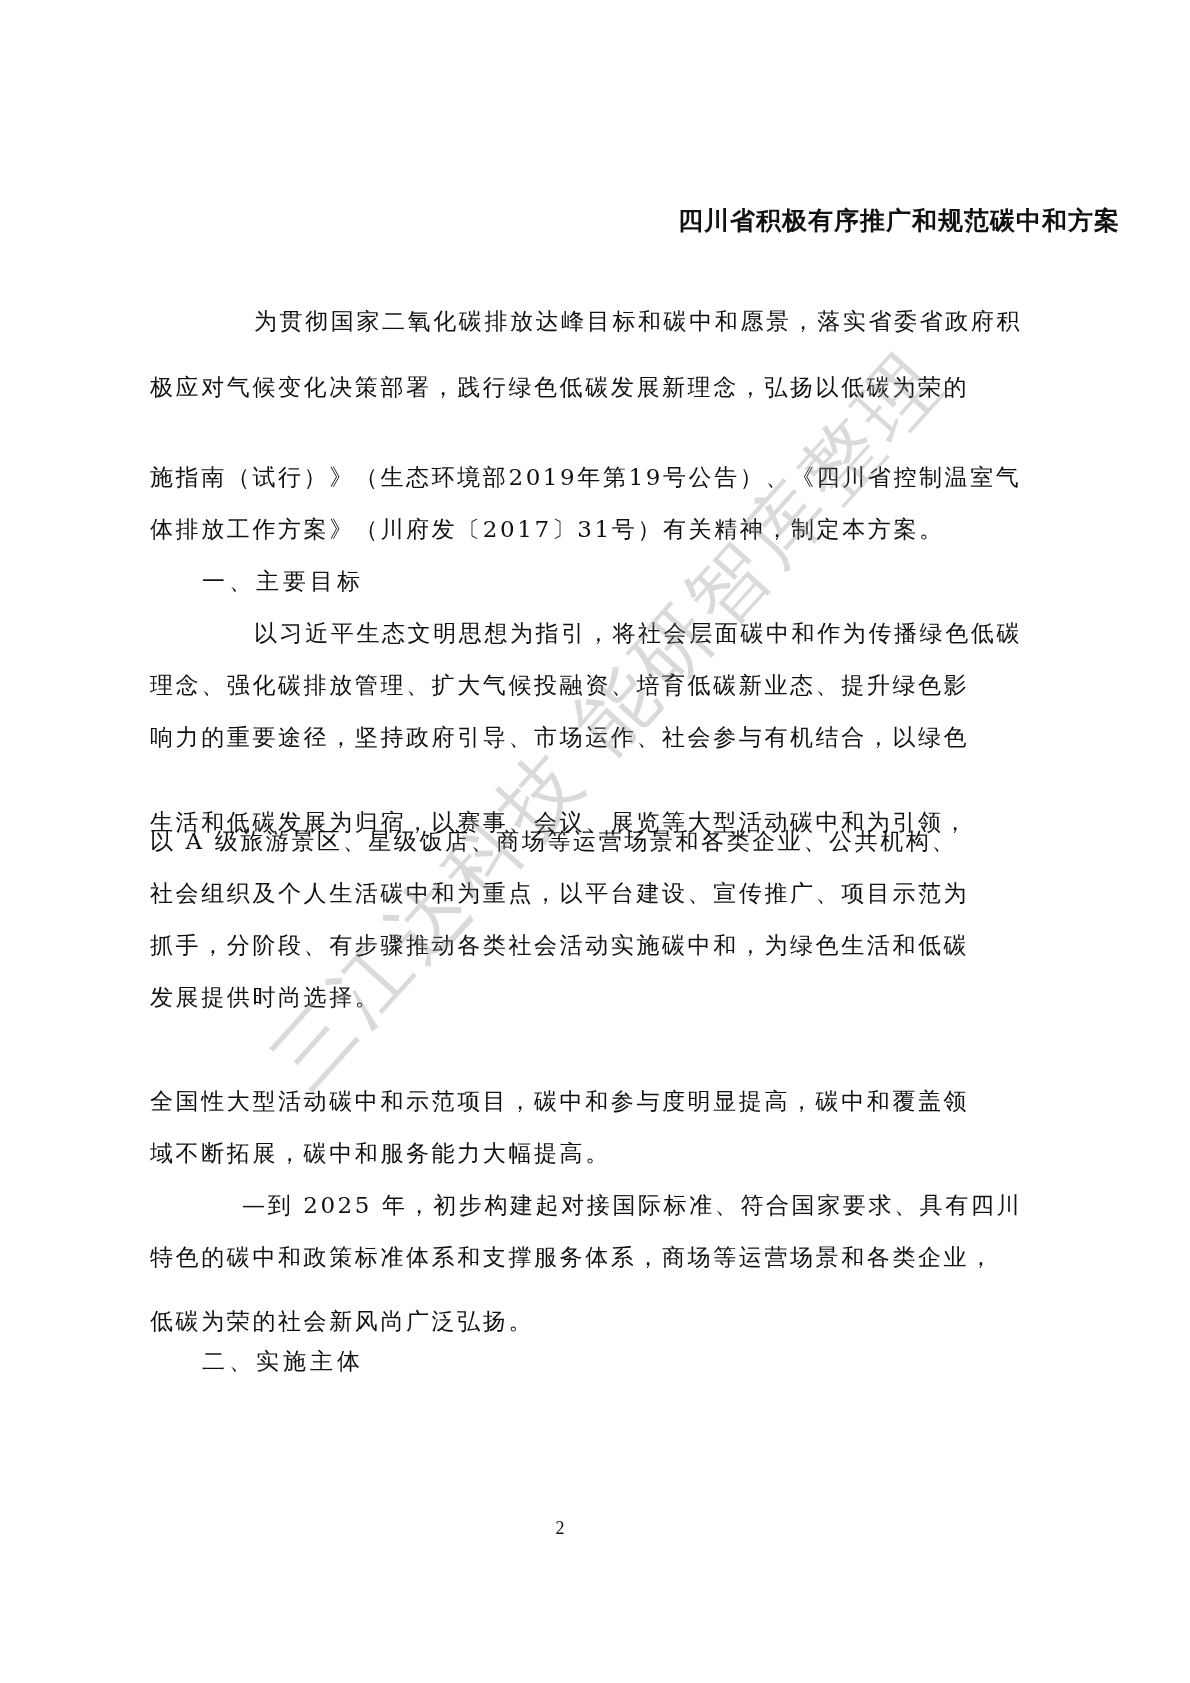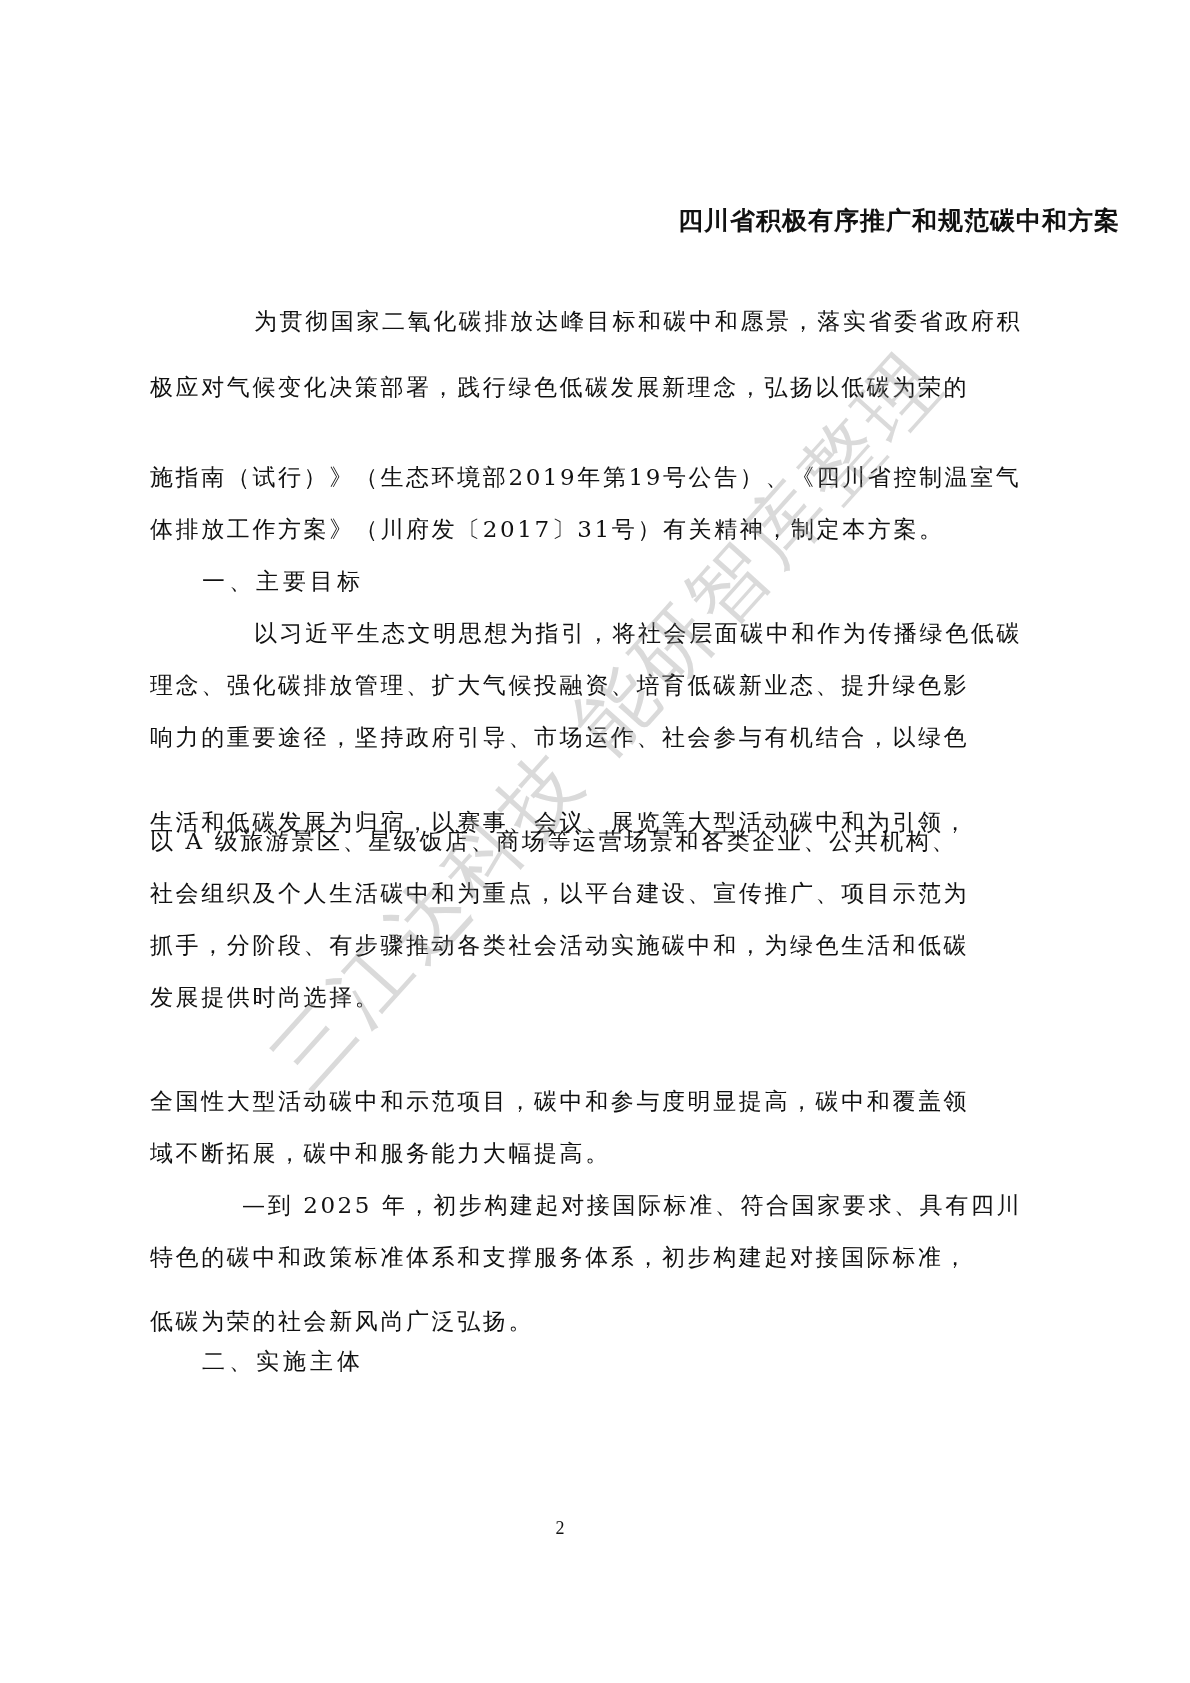--- a/index.html
+++ b/index.html
@@ -34,20 +34,20 @@
   <div class="line" style="top:670px">理念、强化碳排放管理、扩大气候投融资、培育低碳新业态、提升绿色影</div>
   <div class="line" style="top:722px">响力的重要途径，坚持政府引导、市场运作、社会参与有机结合，以绿色</div>
   <div class="line" style="top:807px">生活和低碳发展为归宿，以赛事、会议、展览等大型活动碳中和为引领，</div>
   <div class="line" style="top:826px">以 A 级旅游景区、星级饭店、商场等运营场景和各类企业、公共机构、</div>
   <div class="line" style="top:878px">社会组织及个人生活碳中和为重点，以平台建设、宣传推广、项目示范为</div>
   <div class="line" style="top:930px">抓手，分阶段、有步骤推动各类社会活动实施碳中和，为绿色生活和低碳</div>
   <div class="line" style="top:982px">发展提供时尚选择。</div>
   <div class="line" style="top:1086px">全国性大型活动碳中和示范项目，碳中和参与度明显提高，碳中和覆盖领</div>
   <div class="line" style="top:1138px">域不断拓展，碳中和服务能力大幅提高。</div>
   <div class="line indent" style="top:1190px">—到 2025 年，初步构建起对接国际标准、符合国家要求、具有四川</div>
-  <div class="line" style="top:1242px">特色的碳中和政策标准体系和支撑服务体系，初步构建起对接国际标准，</div>
+  <div class="line" style="top:1242px">特色的碳中和政策标准体系和支撑服务体系，商场等运营场景和各类企业，</div>
   <div class="line" style="top:1306px">低碳为荣的社会新风尚广泛弘扬。</div>
   <div class="line heading" style="top:1346px">二、实施主体</div>
 
   <div class="watermark">三江达科技 能研智库整理</div>
 
   <div class="pagenum">2</div>
 </div>
 
 </body></html>

